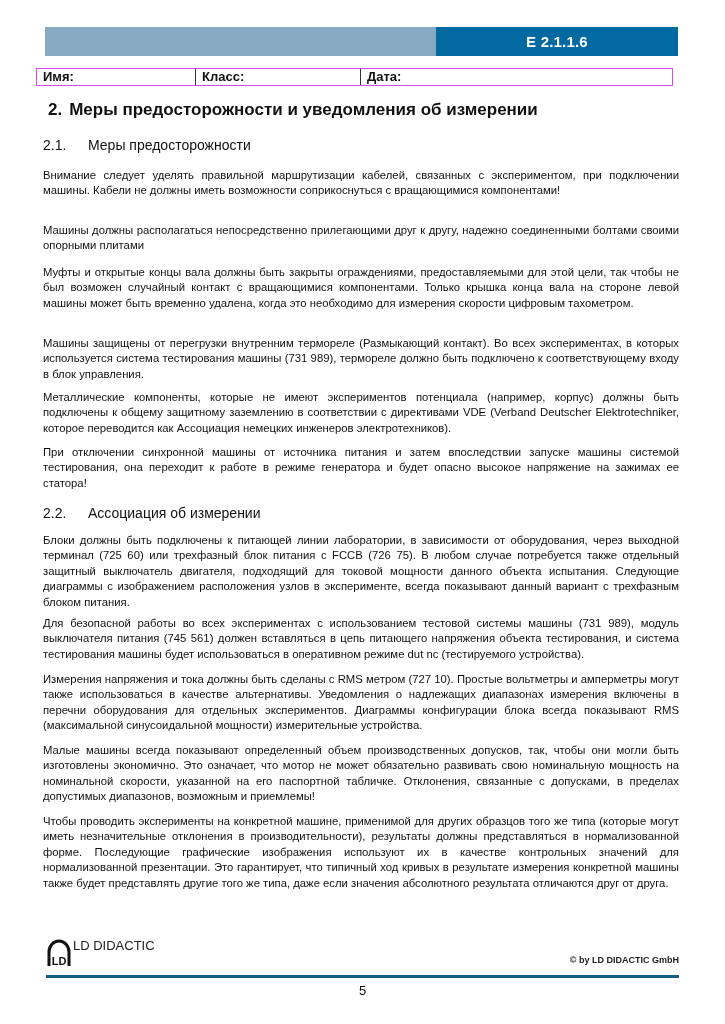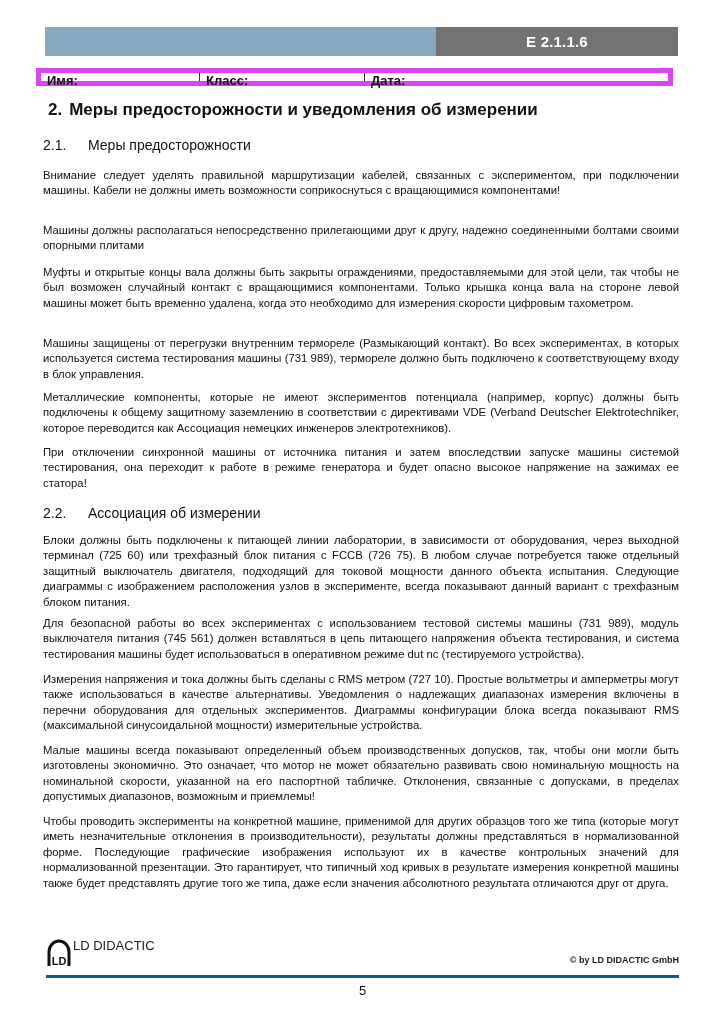--- a/index.html
+++ b/index.html
@@ -6,27 +6,27 @@
   body {
     width: 725px; height: 1024px; position: relative; overflow: hidden;
     font-family: "Liberation Sans", sans-serif; color: #111111;
   }
   .header-bar {
     position: absolute; left: 45px; top: 27px; width: 633px; height: 29px;
     display: flex;
   }
   .header-light { width: 391px; height: 100%; background: #88aac0; }
   .header-dark {
-    flex: 1; height: 100%; background: #737373; color: #ffffff;
+    flex: 1; height: 100%; background: #0369a1; color: #ffffff;
     font-weight: bold; font-size: 15px; display: flex; align-items: center;
     justify-content: center; letter-spacing: 0.2px;
   }
   .info-table {
     position: absolute; left: 36px; top: 68px; width: 637px; height: 18px;
-    border: 5px solid #d946ef; display: flex; box-sizing: border-box;
+    border: 1px solid #d946ef; display: flex; box-sizing: border-box;
   }
   .info-cell {
     box-sizing: border-box; border-right: 1px solid #333; font-size: 13px;
     font-weight: bold; padding-left: 6px; line-height: 16px; white-space: nowrap;
   }
   .info-cell:last-child { border-right: none; }
   .c1 { width: 159px; } .c2 { width: 165px; } .c3 { width: 109px; } .c4 { flex: 1; }
 
   .h1 {
     position: absolute; left: 48px; top: 100px; font-size: 17px; font-weight: bold;

